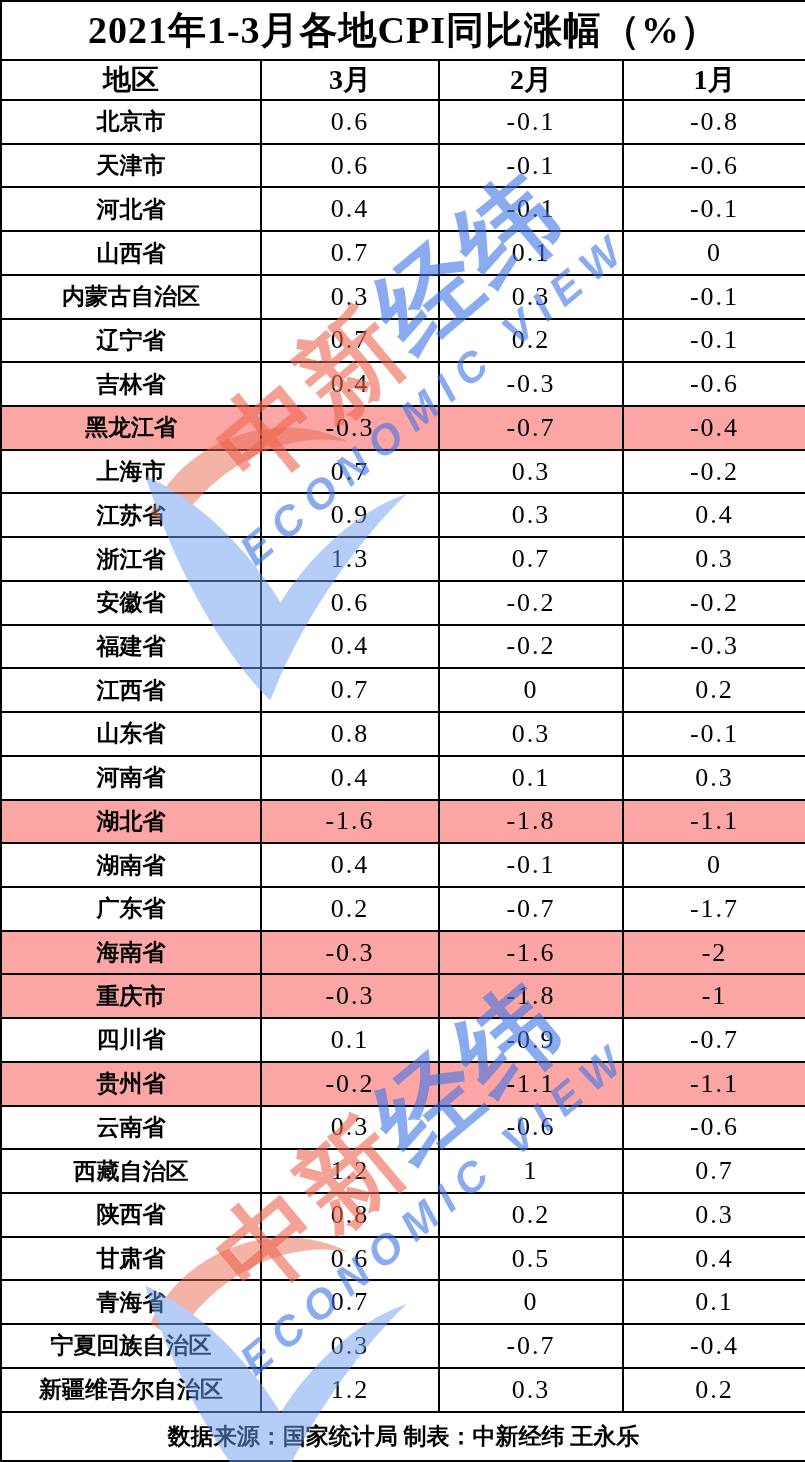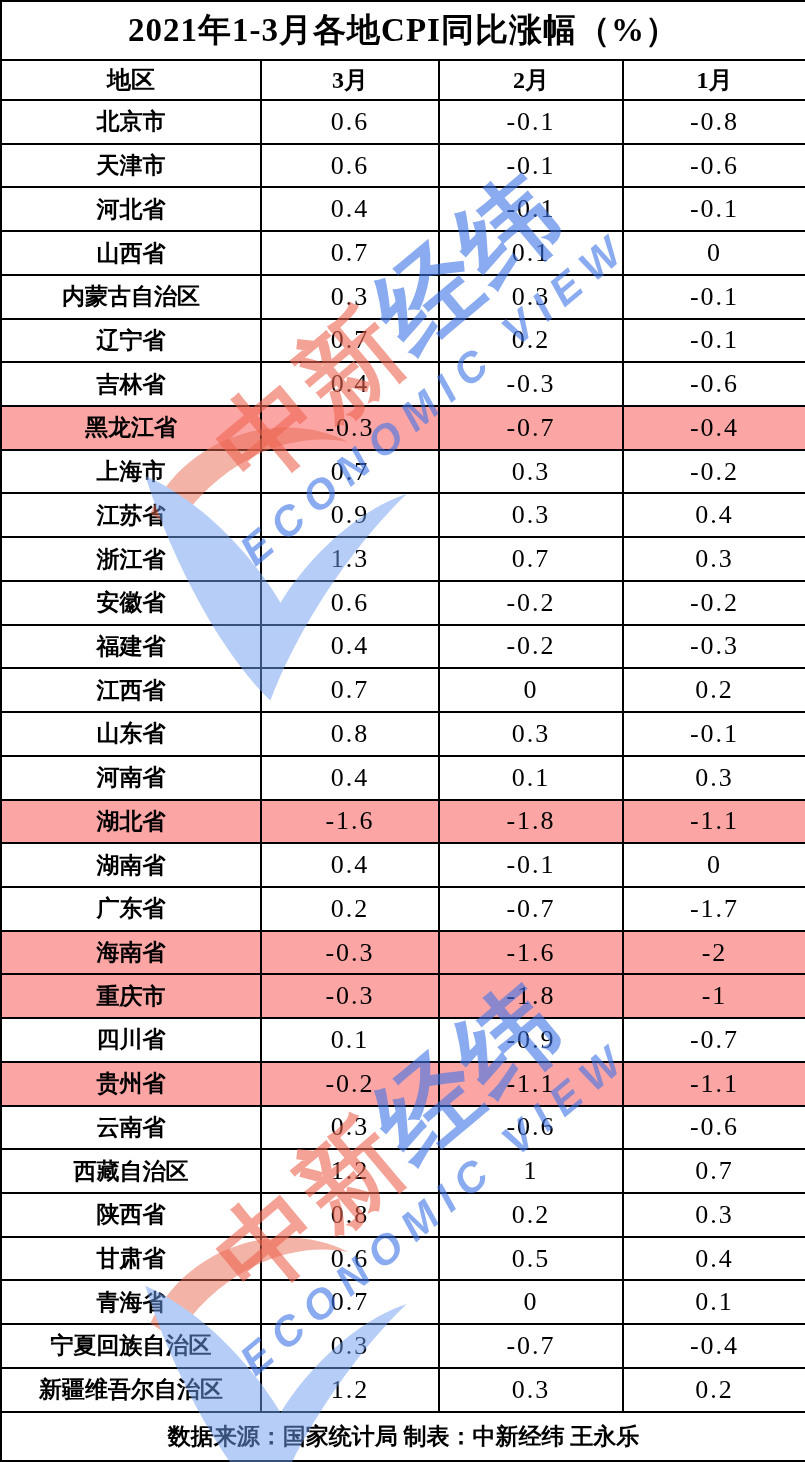--- a/index.html
+++ b/index.html
@@ -22,27 +22,27 @@
   table.cpi th, table.cpi td {
     border: 2px solid #000000;
     padding: 0;
     text-align: center;
     vertical-align: middle;
     color: #000000;
     overflow: hidden;
   }
   tr.title-row th {
     height: 57px;
-    font-size: 33px;
+    font-size: 38px;
     font-weight: 700;
     letter-spacing: 1px;
   }
   tr.header-row th {
     height: 38px;
-    font-size: 24px;
+    font-size: 28px;
     font-weight: 700;
   }
   tbody td { height: 38px; }
   td.region {
     font-size: 23px;
     font-weight: 700;
   }
   td.num {
     font-size: 26px;
     font-weight: 400;

